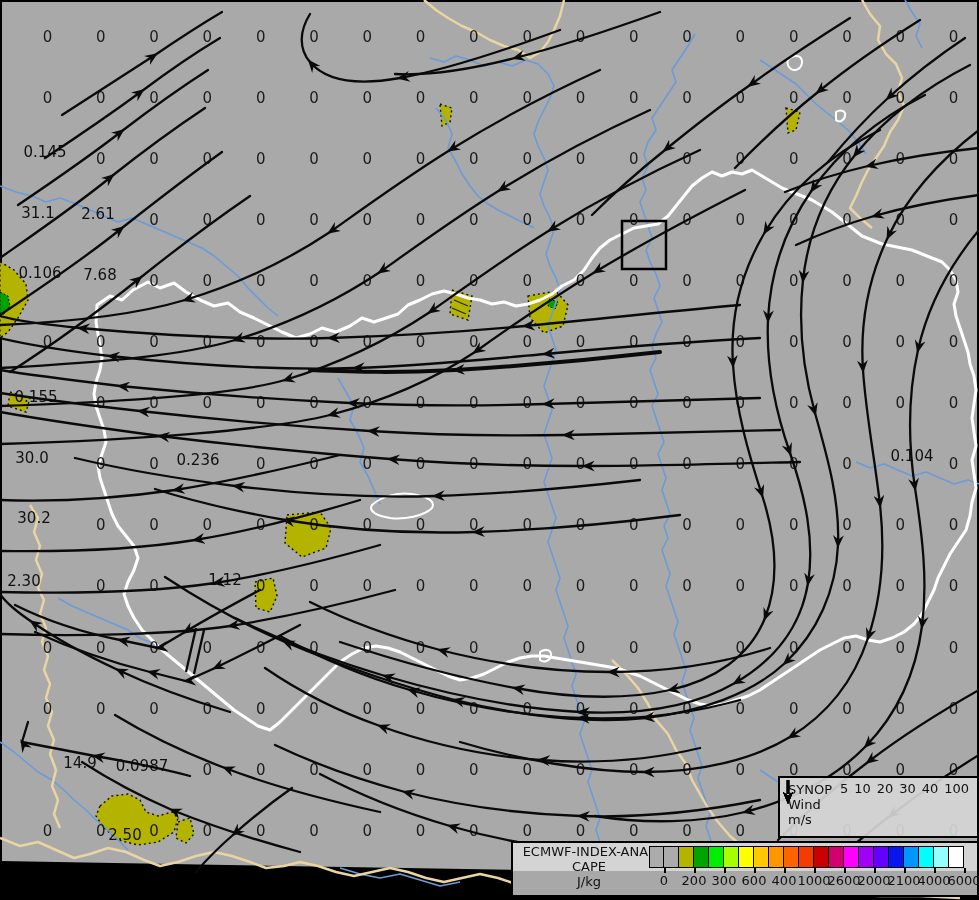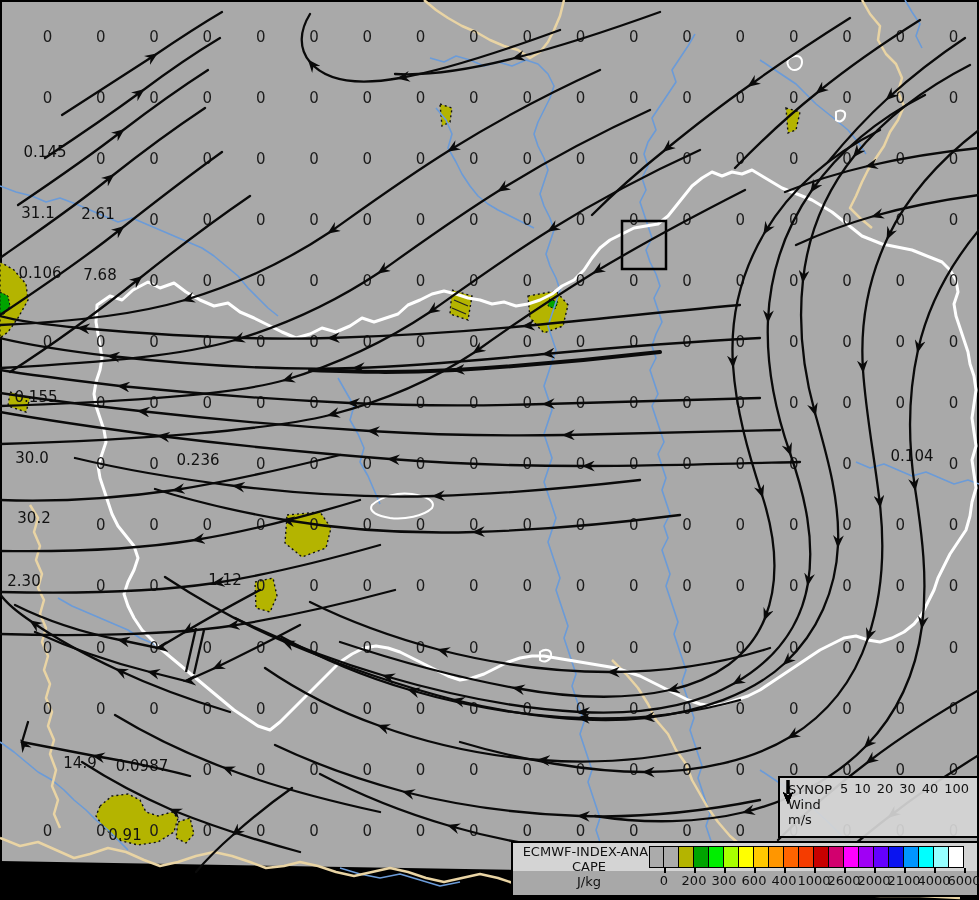--- a/index.html
+++ b/index.html
@@ -347,21 +347,21 @@
       <div class="vv" style="left: 100px; top: 275px;">7.68</div>
       <div class="vv" style="left: 36px; top: 397px;">0.155</div>
       <div class="vv" style="left: 32px; top: 458px;">30.0</div>
       <div class="vv" style="left: 198px; top: 460px;">0.236</div>
       <div class="vv" style="left: 34px; top: 518px;">30.2</div>
       <div class="vv" style="left: 24px; top: 581px;">2.30</div>
       <div class="vv" style="left: 225px; top: 580px;">1.12</div>
       <div class="vv" style="left: 912px; top: 456px;">0.104</div>
       <div class="vv" style="left: 80px; top: 763px;">14.9</div>
       <div class="vv" style="left: 142px; top: 766px;">0.0987</div>
-      <div class="vv" style="left: 125px; top: 835px;">0.91</div>
+      <div class="vv" style="left: 125px; top: 835px;">2.50</div>
     </div>
 
   <svg class="layer" width="979" height="900">
     <defs>
       <marker id="arr" viewBox="0 0 12 10" refX="9" refY="5" markerWidth="13" markerHeight="11" orient="auto" markerUnits="userSpaceOnUse">
         <path d="M12,5 L0,0 L4,5 L0,10 Z" fill="#0a0a0a"></path>
       </marker>
     </defs>
     <g fill="none" stroke="#0a0a0a" stroke-width="2.3" stroke-linecap="round" marker-mid="url(#arr)">
 

